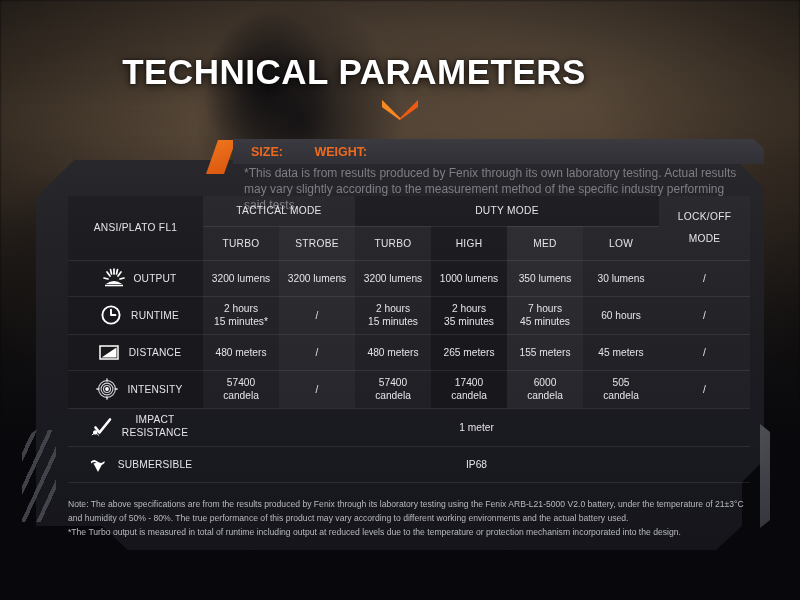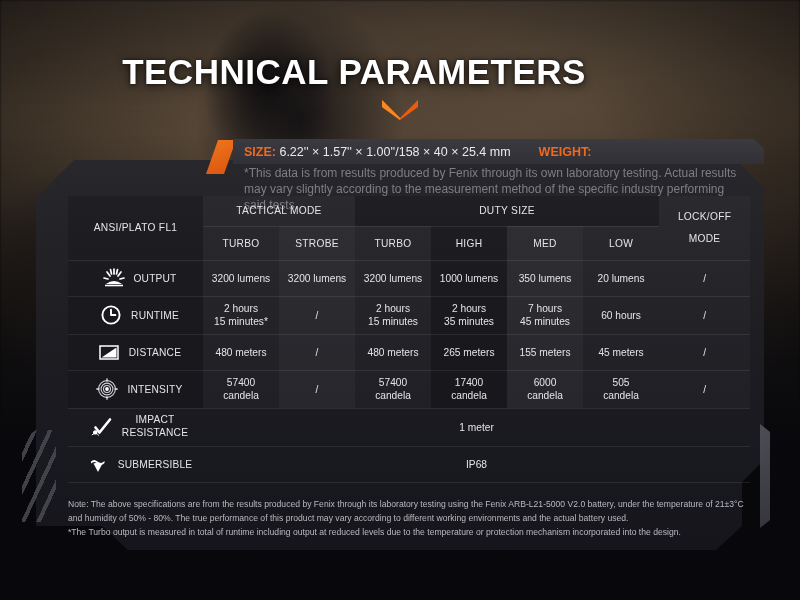--- a/index.html
+++ b/index.html
@@ -70,21 +70,21 @@
     background:linear-gradient(160deg,#f0761e,#d9550f);
     -webkit-clip-path:polygon(12px 0,30px 0,18px 34px,0 34px);
     clip-path:polygon(12px 0,30px 0,18px 34px,0 34px);
   }
   #specbar{
     position:absolute; left:233px; top:139px; width:531px; height:25px;
     background:linear-gradient(180deg,#3a3a40,#303036);
     -webkit-clip-path:polygon(0 0,521px 0,531px 10px,531px 25px,0 25px);
     clip-path:polygon(0 0,521px 0,531px 10px,531px 25px,0 25px);
     display:flex; align-items:center; color:#e9e9ec; font-size:12.5px;
-    padding-left:11px; white-space:nowrap;
+    padding-left:18px; white-space:nowrap;
   }
   #specbar .lbl{ color:#ef6a1d; font-weight:bold; }
   #specbar .gap{ display:inline-block; width:28px; }
   #disclaimer{
     position:absolute; left:244px; top:166px; width:500px;
     font-size:12px; line-height:1.32; color:#7e7e86;
   }
 
   
   #table{
@@ -148,40 +148,40 @@
     <path d="M2 2 L20 20 L20 22 L2 9 Z" fill="#f58a22"></path>
   </svg>
 </div>
 
 <div id="panel"></div>
 <div id="panel-left-slashes"></div>
 <div id="panel-right-notch"></div>
 
 <div id="specbar-accent"></div>
 <div id="specbar">
-  <span class="lbl">SIZE:</span>&nbsp;<span>6.22'' × 1.57'' × 1.00''/158 × 40 × 25.4 mm</span><span class="gap"></span><span class="lbl">WEIGHT:</span>&nbsp;
+  <span class="lbl">SIZE:</span>&nbsp;<span class="gap"></span><span class="lbl">WEIGHT:</span>&nbsp;
 </div>
 <div id="disclaimer">*This data is from results produced by Fenix through its own laboratory testing. Actual results may vary slightly according to the measurement method of the specific industry performing said tests.</div>
 
 <table id="table">
   <colgroup>
     <col style="width:135px">
       <col style="width:76px">
       <col style="width:76px">
     <col style="width:76px">
       <col style="width:76px">
       <col style="width:76px">
     <col style="width:76px">
       <col style="width:91px">
   </colgroup>
   <tbody>
     <tr class="hdr-top-row">
       <td rowspan="2" class="hdr-orange shade-c colgrp" id="r-ansi">ANSI/PLATO FL1</td>
       <td colspan="2" class="hdr-orange shade-a colgrp">TACTICAL MODE</td>
-      <td colspan="4" class="hdr-orange shade-c colgrp">DUTY SIZE</td>
+      <td colspan="4" class="hdr-orange shade-c colgrp">DUTY MODE</td>
       <td rowspan="2" class="hdr-orange shade-a">
         <div>LOCK/OFF</div>
         <div style="margin-top:11px">MODE</div>
       </td>
     </tr>
     <tr class="hdr-sub-row">
       <td class="hdr-sub shade-a">TURBO</td>
       <td class="hdr-sub shade-b colgrp">STROBE</td>
       <td class="hdr-sub shade-a">TURBO</td>
       <td class="hdr-sub shade-c">HIGH</td>
@@ -205,21 +205,21 @@
             <path d="M4 17 Q12 11 20 17 Z" fill="#fff"></path>
             <path d="M3 18.5 L21 18.5" stroke="#fff" stroke-width="1.6"></path>
           </svg>
         </span><span class="lbltxt">OUTPUT</span>
       </td>
       <td class="shade-a">3200 lumens</td>
       <td class="shade-b colgrp">3200 lumens</td>
       <td class="shade-a">3200 lumens</td>
       <td class="shade-c">1000 lumens</td>
       <td class="shade-b">350 lumens</td>
-      <td class="shade-a colgrp">20 lumens</td>
+      <td class="shade-a colgrp">30 lumens</td>
       <td class="shade-a slash">/</td>
     </tr>
 
     <tr class="tall-row">
       <td class="rowlabel shade-c colgrp">
         <span class="ico">
           <svg width="24" height="22" viewBox="0 0 24 22">
             <circle cx="11" cy="11" r="8.6" fill="none" stroke="#fff" stroke-width="1.9"></circle>
             <path d="M11 5.6 V11 H15.4" stroke="#fff" stroke-width="1.9" fill="none" stroke-linecap="round" stroke-linejoin="round"></path>
           </svg>

